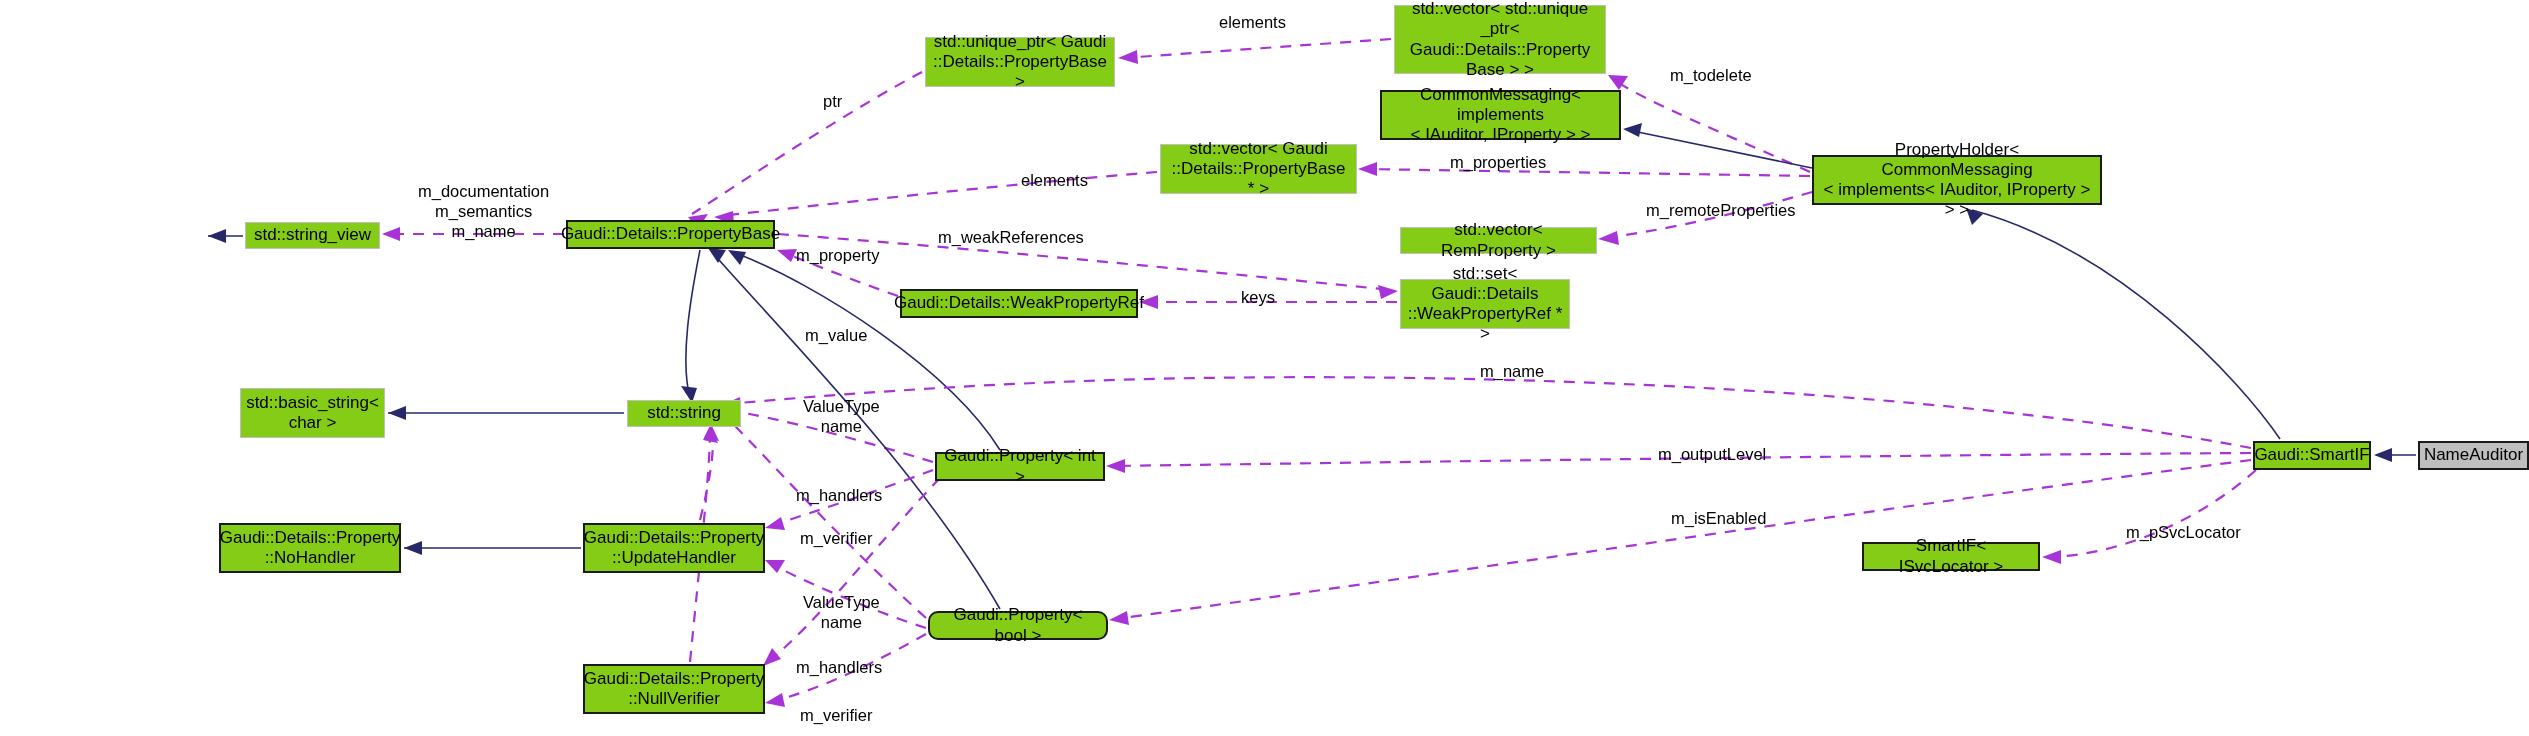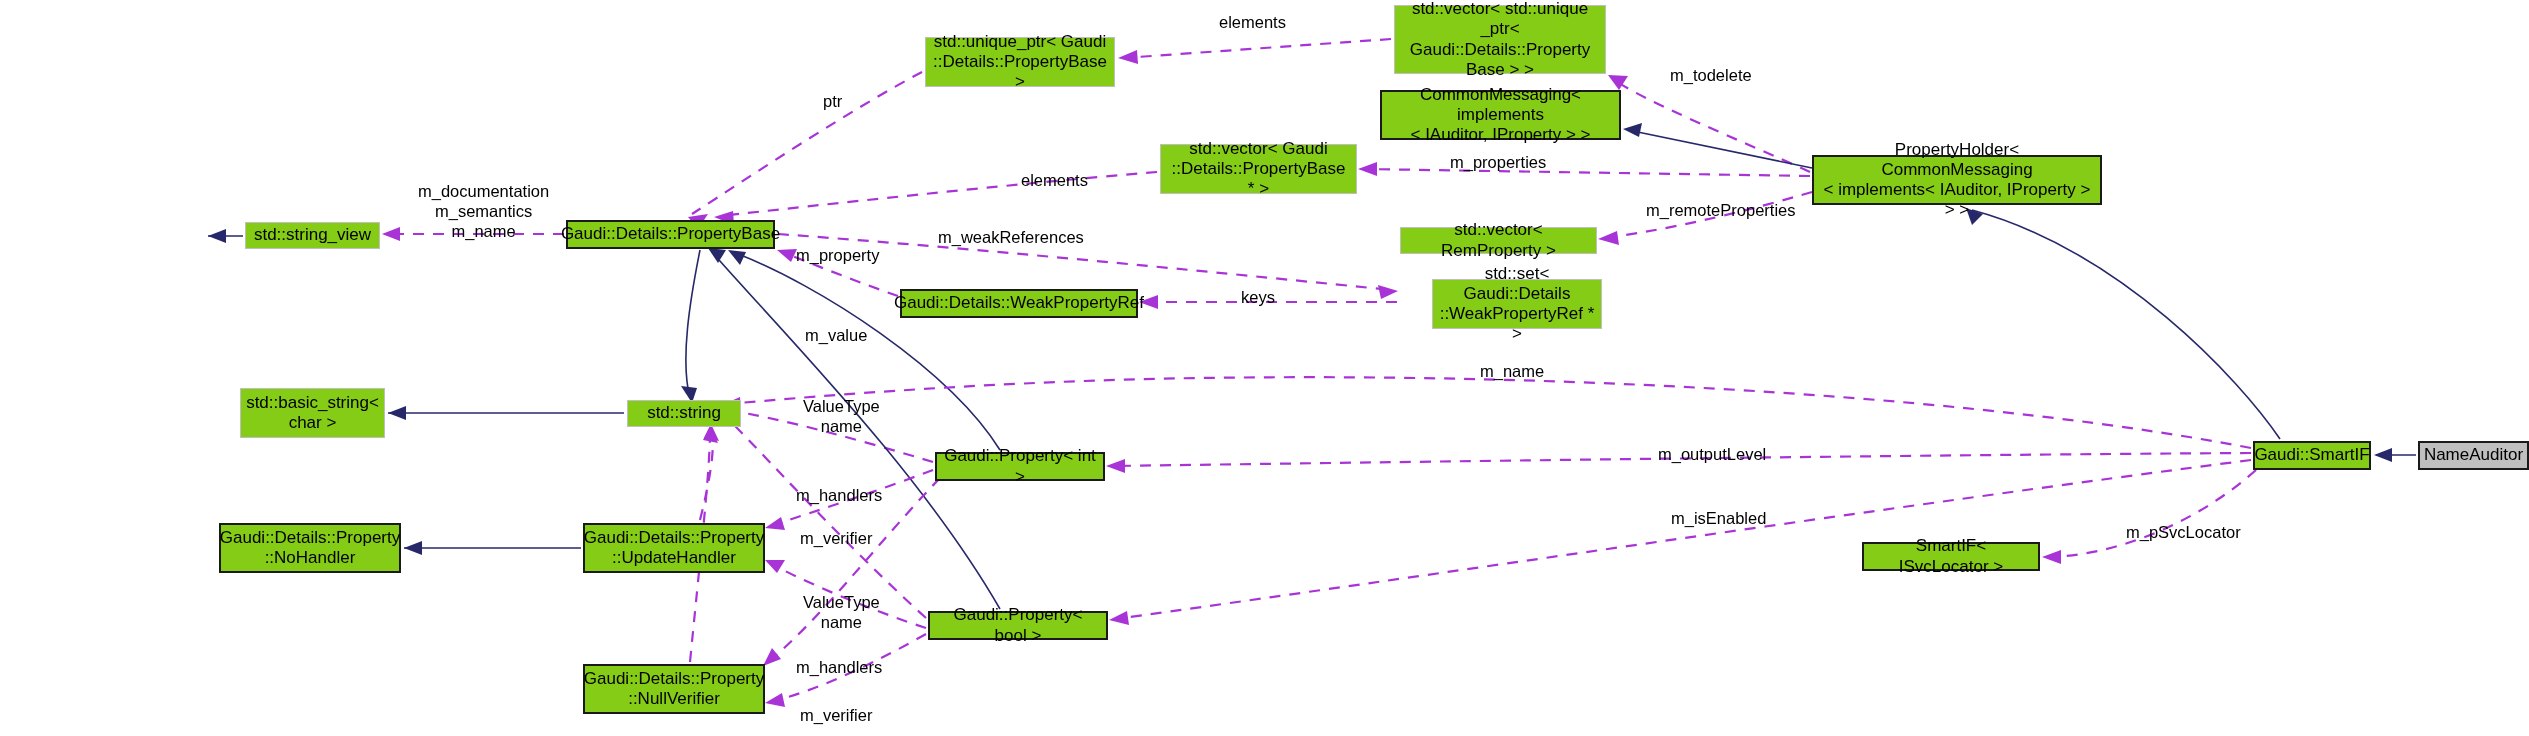--- a/index.html
+++ b/index.html
@@ -134,33 +134,33 @@
 _ptr&lt; Gaudi::Details::Property
 Base &gt; &gt;</div>
     <div class="node strong" style="left: 1380px; top: 90px; width: 241px; height: 50px; border-color: rgb(26, 26, 26);">CommonMessaging&lt; implements
 &lt; IAuditor, IProperty &gt; &gt;</div>
     <div class="node weak" style="left: 1160px; top: 144px; width: 197px; height: 50px; border-color: rgb(191, 191, 191);">std::vector&lt; Gaudi
 ::Details::PropertyBase * &gt;</div>
     <div class="node strong" style="left: 1812px; top: 155px; width: 290px; height: 50px; border-color: rgb(26, 26, 26);">PropertyHolder&lt; CommonMessaging
 &lt; implements&lt; IAuditor, IProperty &gt; &gt; &gt;</div>
     <div class="node weak" style="left: 1400px; top: 227px; width: 197px; height: 27px; border-color: rgb(191, 191, 191);">std::vector&lt; RemProperty &gt;</div>
     <div class="node strong" style="left: 900px; top: 289px; width: 238px; height: 29px; border-color: rgb(26, 26, 26);">Gaudi::Details::WeakPropertyRef</div>
-    <div class="node weak" style="left: 1400px; top: 279px; width: 170px; height: 50px; border-color: rgb(191, 191, 191); margin-left: 32px;">std::set&lt; Gaudi::Details
+    <div class="node weak" style="left: 1400px; top: 279px; width: 170px; height: 50px; border-color: rgb(191, 191, 191);">std::set&lt; Gaudi::Details
 ::WeakPropertyRef * &gt;</div>
     <div class="node weak" style="left: 240px; top: 388px; width: 145px; height: 50px; border-color: rgb(191, 191, 191);">std::basic_string&lt;
  char &gt;</div>
     <div class="node weak" style="left: 627px; top: 400px; width: 114px; height: 27px; border-color: rgb(191, 191, 191);">std::string</div>
     <div class="node strong" style="left: 935px; top: 452px; width: 170px; height: 29px; border-color: rgb(26, 26, 26);">Gaudi::Property&lt; int &gt;</div>
     <div class="node strong" style="left: 219px; top: 523px; width: 182px; height: 50px; border-color: rgb(26, 26, 26);">Gaudi::Details::Property
 ::NoHandler</div>
     <div class="node strong" style="left: 583px; top: 523px; width: 182px; height: 50px; border-color: rgb(26, 26, 26);">Gaudi::Details::Property
 ::UpdateHandler</div>
     <div class="node strong" style="left: 583px; top: 664px; width: 182px; height: 50px; border-color: rgb(26, 26, 26);">Gaudi::Details::Property
 ::NullVerifier</div>
-    <div class="node strong" style="left: 928px; top: 611px; width: 180px; height: 29px; border-color: rgb(26, 26, 26);">Gaudi::Property&lt; bool &gt;</div>
+    <div class="node strong" style="left: 928px; top: 611px; width: 180px; height: 29px; border-color: rgb(26, 26, 26); border-radius: 10px;">Gaudi::Property&lt; bool &gt;</div>
     <div class="node strong" style="left: 1862px; top: 542px; width: 178px; height: 29px; border-color: rgb(26, 26, 26);">SmartIF&lt; ISvcLocator &gt;</div>
     <div class="node strong" style="left: 2253px; top: 441px; width: 118px; height: 29px; border-color: rgb(26, 26, 26);">Gaudi::SmartIF</div>
     <div class="node current" style="left: 2418px; top: 441px; width: 111px; height: 29px; border-color: rgb(26, 26, 26); background: rgb(191, 191, 191);">NameAuditor</div>
     <div class="edge-label" style="left: 1219px; top: 12px;">elements</div>
     <div class="edge-label" style="left: 1670px; top: 65px;">m_todelete</div>
     <div class="edge-label" style="left: 823px; top: 91px;">ptr</div>
     <div class="edge-label" style="left: 1021px; top: 170px;">elements</div>
     <div class="edge-label" style="left: 1450px; top: 152px;">m_properties</div>
     <div class="edge-label" style="left: 418px; top: 181px;">m_documentation
 m_semantics

